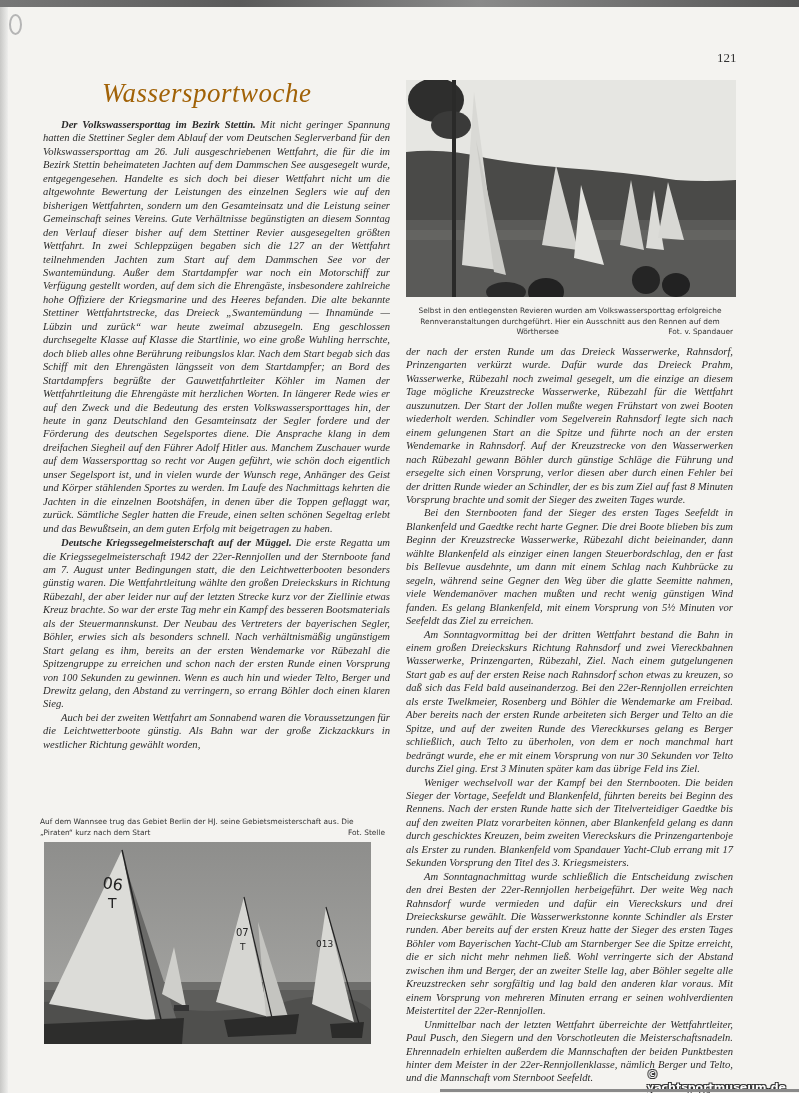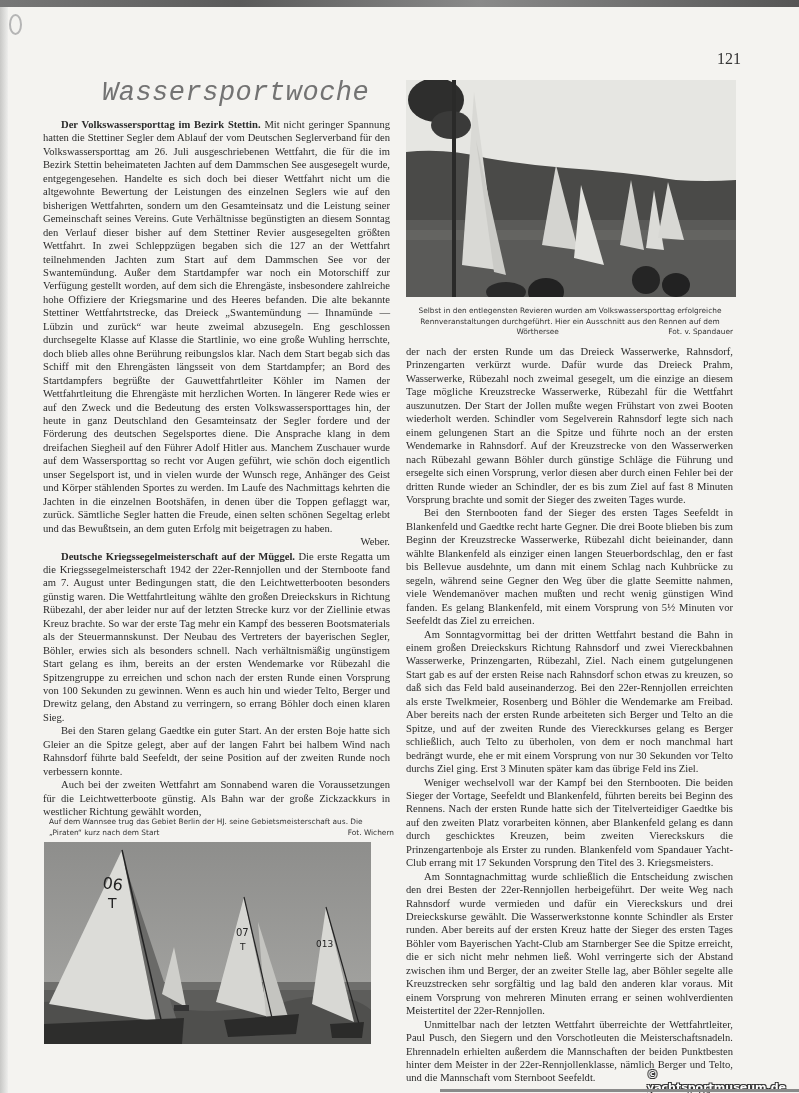--- a/index.html
+++ b/index.html
@@ -1,23 +1,23 @@
 <!DOCTYPE html>
 <html><head>
 <meta charset="utf-8">
 <style>
   html,body{margin:0;padding:0;}
   body{width:799px;height:1093px;background:#f4f3f0;position:relative;overflow:hidden;font-family:"DejaVu Serif","Liberation Serif",serif;color:#2a2a2a;}
   .topbar{position:absolute;left:0;top:0;width:799px;height:7px;background:linear-gradient(90deg,#777 0,#5a5a5a 30%,#8a8a8a 60%,#555 100%);}
   .leftedge{position:absolute;left:0;top:7px;width:8px;height:1086px;background:linear-gradient(90deg,#c8c8c6,#eeeeec);}
   .punch{position:absolute;left:9px;top:14px;width:9px;height:17px;border:2px solid #b5b5b5;border-radius:50%;}
-  .pagenum{position:absolute;left:717px;top:50px;font-size:16px;font-family:"Liberation Serif",serif;color:#333;}
-  .title{position:absolute;left:102px;top:78px;font-family:Liberation Mono, monospace;font-style:italic;font-size:27px;letter-spacing:0.5px;color:#737373;}
+  .pagenum{position:absolute;left:717px;top:50px;font-size:13px;font-family:"Liberation Serif",serif;color:#333;}
+  .title{position:absolute;left:102px;top:78px;font-family:Liberation Serif, serif;font-style:italic;font-size:27px;letter-spacing:0.5px;color:#a16207;}
   .col{position:absolute;font-family:"Liberation Serif",serif;font-size:10.6px;line-height:13.45px;text-align:justify;color:#2b2b2b;}
-  .col p{margin:0;text-indent:18px;}
+  .col p{margin:0;text-indent:18px;font-style:italic;}
   .col p.noind{text-indent:0;}
   .col b{font-weight:bold;}
   .sig{text-align:right;}
   .caption{position:absolute;font-family:"DejaVu Sans",sans-serif;font-size:7.4px;line-height:10.5px;color:#333;}
   .caption .credit{float:right;}
   .photo{position:absolute;overflow:hidden;}
   .wm{position:absolute;left:647px;top:1068px;font-family:"DejaVu Sans",sans-serif;font-weight:bold;font-size:11px;color:#fff;text-shadow:-1px -1px 0 #333,1px -1px 0 #333,-1px 1px 0 #333,1px 1px 0 #333;}
   .bottomline{position:absolute;left:440px;top:1089px;width:359px;height:3px;background:#8a8a8a;}
 </style>
 </head>
@@ -28,32 +28,30 @@
 <div class="punch"></div>
 
 <div class="pagenum">121</div>
 <div class="title">Wassersportwoche</div>
 
 <div class="col" style="left:43px;top:118px;width:347px;">
   <p>
     <b>Der Volkswassersporttag im Bezirk Stettin.</b>
     <span>Mit nicht geringer Spannung hatten die Stettiner Segler dem Ablauf der vom Deutschen Seglerverband für den Volkswassersporttag am 26. Juli ausgeschriebenen Wettfahrt, die für die im Bezirk Stettin beheimateten Jachten auf dem Dammschen See ausgesegelt wurde, entgegengesehen. Handelte es sich doch bei dieser Wettfahrt nicht um die altgewohnte Bewertung der Leistungen des einzelnen Seglers wie auf den bisherigen Wettfahrten, sondern um den Gesamteinsatz und die Leistung seiner Gemeinschaft seines Vereins. Gute Verhältnisse begünstigten an diesem Sonntag den Verlauf dieser bisher auf dem Stettiner Revier ausgesegelten größten Wettfahrt. In zwei Schleppzügen begaben sich die 127 an der Wettfahrt teilnehmenden Jachten zum Start auf dem Dammschen See vor der Swantemündung. Außer dem Startdampfer war noch ein Motorschiff zur Verfügung gestellt worden, auf dem sich die Ehrengäste, insbesondere zahlreiche hohe Offiziere der Kriegsmarine und des Heeres befanden. Die alte bekannte Stettiner Wettfahrtstrecke, das Dreieck „Swantemündung — Ihnamünde — Lübzin und zurück“ war heute zweimal abzusegeln. Eng geschlossen durchsegelte Klasse auf Klasse die Startlinie, wo eine große Wuhling herrschte, doch blieb alles ohne Berührung reibungslos klar. Nach dem Start begab sich das Schiff mit den Ehrengästen längsseit von dem Startdampfer; an Bord des Startdampfers begrüßte der Gauwettfahrtleiter Köhler im Namen der Wettfahrtleitung die Ehrengäste mit herzlichen Worten. In längerer Rede wies er auf den Zweck und die Bedeutung des ersten Volkswassersporttages hin, der heute in ganz Deutschland den Gesamteinsatz der Segler fordere und der Förderung des deutschen Segelsportes diene. Die Ansprache klang in dem dreifachen Siegheil auf den Führer Adolf Hitler aus. Manchem Zuschauer wurde auf dem Wassersporttag so recht vor Augen geführt, wie schön doch eigentlich unser Segelsport ist, und in vielen wurde der Wunsch rege, Anhänger des Geist und Körper stählenden Sportes zu werden. Im Laufe des Nachmittags kehrten die Jachten in die einzelnen Bootshäfen, in denen über die Toppen geflaggt war, zurück. Sämtliche Segler hatten die Freude, einen selten schönen Segeltag erlebt und das Bewußtsein, an dem guten Erfolg mit beigetragen zu haben.</span>
   </p>
-  <div class="sig">Weber.</div>
   <p style="margin-top:1px;">
     <b>Deutsche Kriegssegelmeisterschaft auf der Müggel.</b>
     <span>Die erste Regatta um die Kriegssegelmeisterschaft 1942 der 22er-Rennjollen und der Sternboote fand am 7. August unter Bedingungen statt, die den Leichtwetterbooten besonders günstig waren. Die Wettfahrtleitung wählte den großen Dreieckskurs in Richtung Rübezahl, der aber leider nur auf der letzten Strecke kurz vor der Ziellinie etwas Kreuz brachte. So war der erste Tag mehr ein Kampf des besseren Bootsmaterials als der Steuermannskunst. Der Neubau des Vertreters der bayerischen Segler, Böhler, erwies sich als besonders schnell. Nach verhältnismäßig ungünstigem Start gelang es ihm, bereits an der ersten Wendemarke vor Rübezahl die Spitzengruppe zu erreichen und schon nach der ersten Runde einen Vorsprung von 100 Sekunden zu gewinnen. Wenn es auch hin und wieder Telto, Berger und Drewitz gelang, den Abstand zu verringern, so errang Böhler doch einen klaren Sieg.</span>
   </p>
-  <p>Bei den Staren gelang Gaedtke ein guter Start. An der ersten Boje hatte sich Gleier an die Spitze gelegt, aber auf der langen Fahrt bei halbem Wind nach Rahnsdorf führte bald Seefeldt, der seine Position auf der zweiten Runde noch verbessern konnte.</p>
   <p>Auch bei der zweiten Wettfahrt am Sonnabend waren die Voraussetzungen für die Leichtwetterboote günstig. Als Bahn war der große Zickzackkurs in westlicher Richtung gewählt worden,</p>
 </div>
 
-<div class="caption" style="left:49px;top:817px;width:345px;">
+<div class="caption" style="left:40px;top:817px;width:345px;">
   <span>Auf dem Wannsee trug das Gebiet Berlin der HJ. seine Gebietsmeisterschaft aus. Die „Piraten“ kurz nach dem Start</span>
-  <span class="credit">Fot. Wichern</span>
+  <span class="credit">Fot. Stelle</span>
 </div>
 
 <div class="photo" style="left:44px;top:842px;width:327px;height:202px;background:#9a9a98;">
   <svg width="327" height="202" viewBox="0 0 327 202">
     <defs>
       <linearGradient id="sky1" x1="0" y1="0" x2="0" y2="1">
         <stop offset="0" stop-color="#8e8e8c"></stop>
           <stop offset="1" stop-color="#a8a8a5"></stop>
       </linearGradient>
     </defs>

